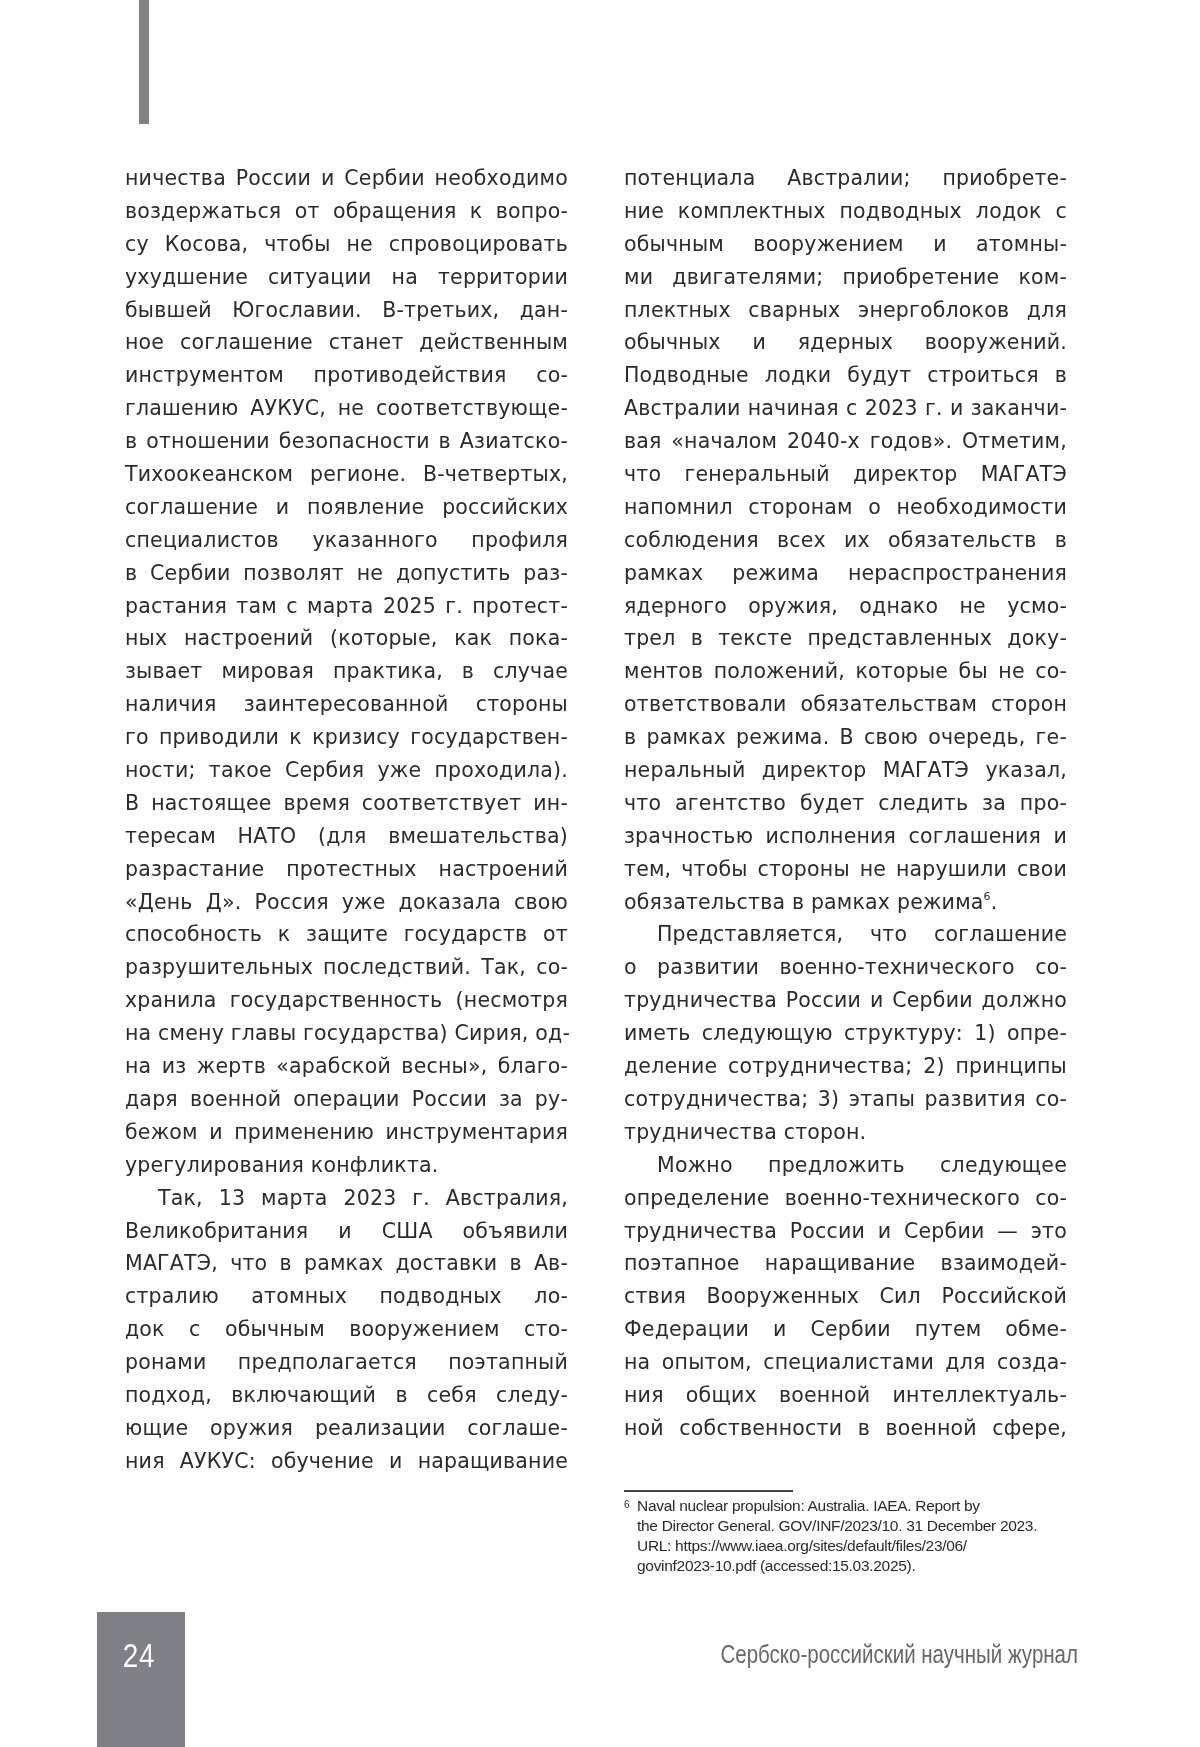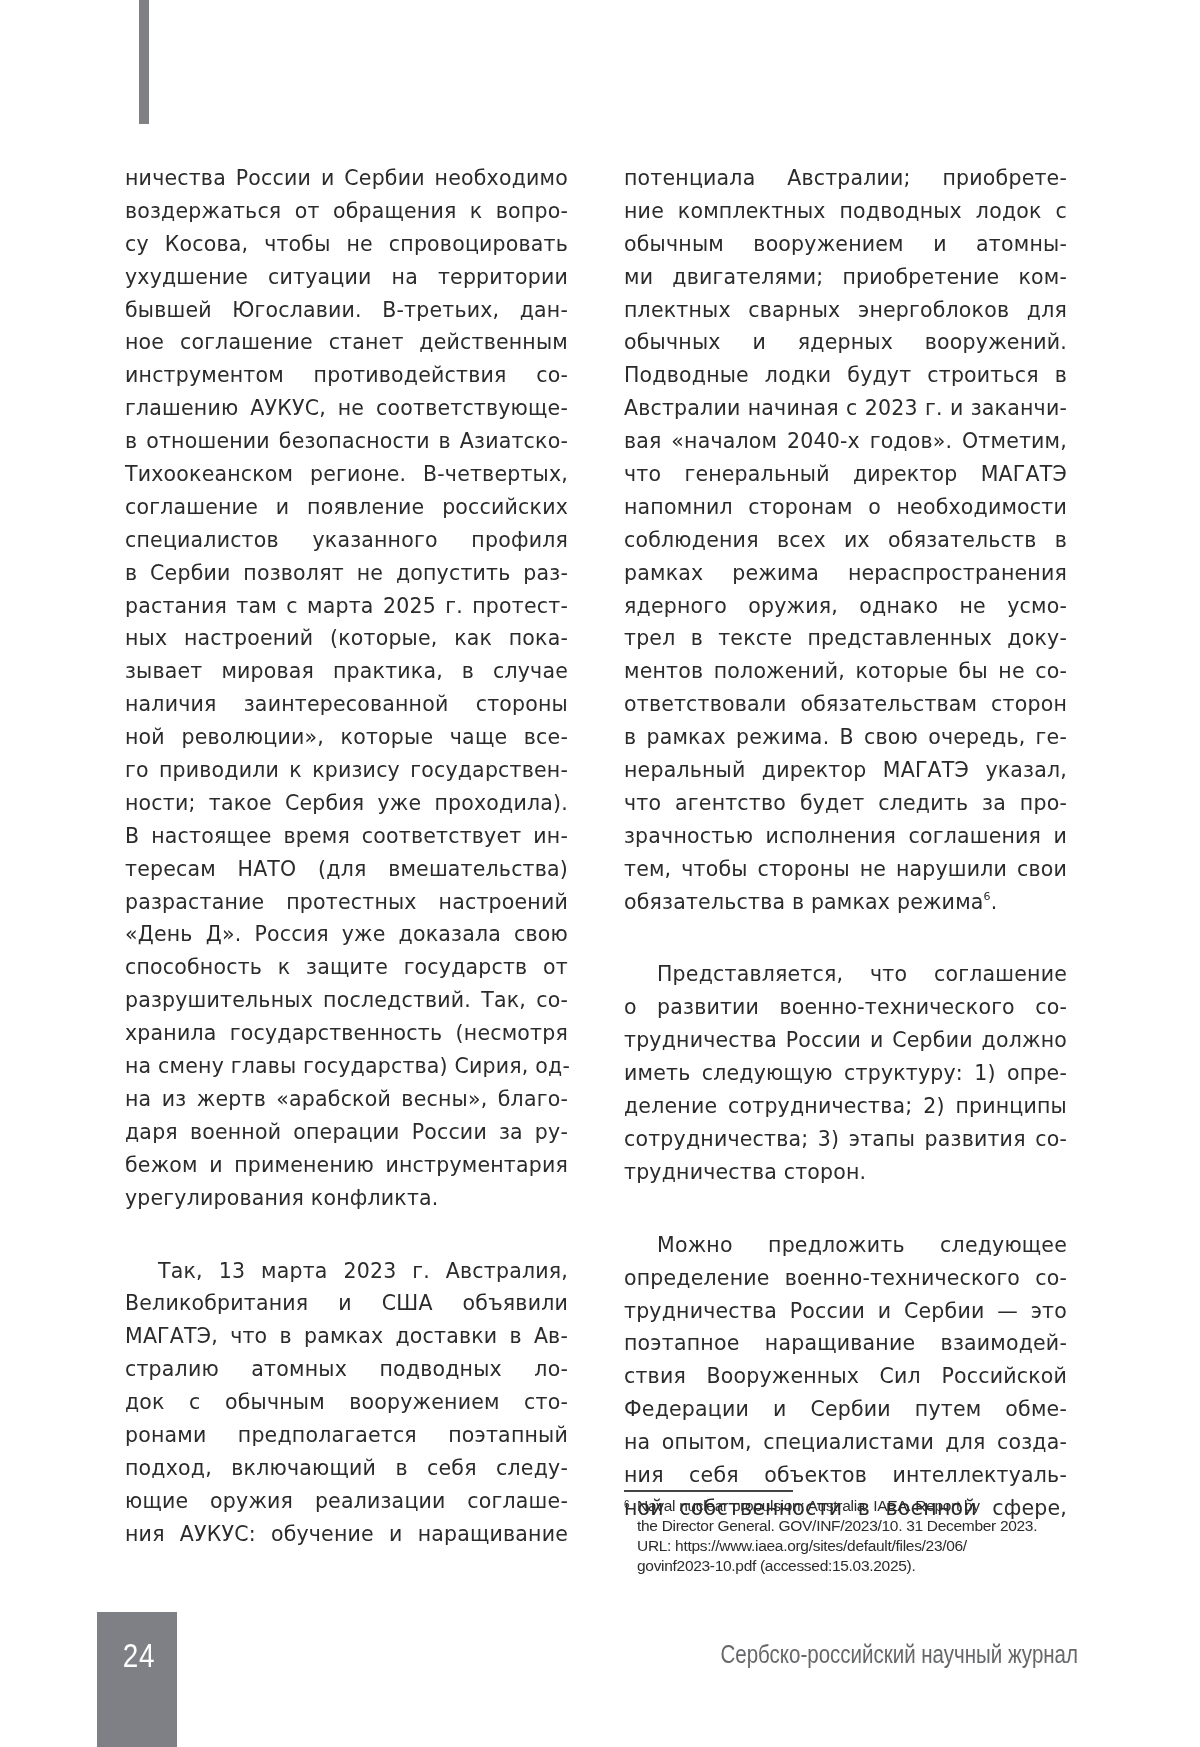--- a/index.html
+++ b/index.html
@@ -3,28 +3,28 @@
 <meta charset="utf-8">
 <style>
   html, body { margin:0; padding:0; background:#ffffff; }
   body { width:1200px; height:1747px; position:relative; overflow:hidden; font-family:"DejaVu Sans", sans-serif; color:#2b2b2b; }
   .top-bar { position:absolute; left:139px; top:0; width:10px; height:124px; background:#808185; }
   .col { position:absolute; top:162px; width:443px; }
   .col-left { left:125px; }
   .col-right { left:624px; }
   .line { height:32.9px; line-height:32.9px; font-size:20.5px; white-space:nowrap; text-align:justify; text-align-last:justify; letter-spacing:0.2px; word-spacing:0px; }
   .line.last { text-align-last:left; }
-  .line.indent { padding-left:33px;margin-top:40px; }
+  .line.indent { padding-left:33px; }
   sup.fnref { font-size:11px; line-height:0; vertical-align:9px; }
   .fn-rule { position:absolute; left:624px; top:1490px; width:169px; height:1.5px; background:#444; }
   .footnote { position:absolute; left:624px; top:1496px; width:443px; font-family:"Liberation Sans", sans-serif; font-size:15.5px; line-height:20px; color:#2b2b2b; letter-spacing:-0.3px; }
   .fn-num { position:absolute; left:0; top:-1px; font-size:10px; }
   .fn-text { margin-left:13px; }
   .fn-text div { white-space:nowrap; }
-  .page-box { position:absolute; left:97px; top:1612px; width:80px; height:135px; background:#7f8085; }
+  .page-box { position:absolute; left:97px; top:1612px; width:88px; height:135px; background:#7f8085; }
   .page-num { position:absolute; left:0; top:24px; width:84px; text-align:center; color:#ffffff; font-family:"Liberation Sans", sans-serif; font-size:34px; transform:scaleX(0.82); letter-spacing:1px; }
   .running-title { position:absolute; right:122px; top:1640px; color:#666769; font-family:"Liberation Sans", sans-serif; font-size:25px; transform:scaleX(0.82); transform-origin:right center; white-space:nowrap; }
 </style>
 </head>
 <body>
 
 <div class="top-bar"></div>
 
 <div class="col col-left">
   <div class="line">ничества России и Сербии необходимо</div>
@@ -37,21 +37,20 @@
   <div class="line">глашению АУКУС, не соответствующе-</div>
   <div class="line">в отношении безопасности в Азиатско-</div>
   <div class="line">Тихоокеанском регионе. В-четвертых,</div>
   <div class="line">соглашение и появление российских</div>
   <div class="line">специалистов указанного профиля</div>
   <div class="line">в Сербии позволят не допустить раз-</div>
   <div class="line">растания там с марта 2025 г. протест-</div>
   <div class="line">ных настроений (которые, как пока-</div>
   <div class="line">зывает мировая практика, в случае</div>
   <div class="line">наличия заинтересованной стороны</div>
-  <div class="line">ной революции», которые чаще все-</div>
   <div class="line">го приводили к кризису государствен-</div>
   <div class="line">ности; такое Сербия уже проходила).</div>
   <div class="line">В настоящее время соответствует ин-</div>
   <div class="line">тересам НАТО (для вмешательства)</div>
   <div class="line">разрастание протестных настроений</div>
   <div class="line">«День Д». Россия уже доказала свою</div>
   <div class="line">способность к защите государств от</div>
   <div class="line">разрушительных последствий. Так, со-</div>
   <div class="line">хранила государственность (несмотря</div>
   <div class="line">на смену главы государства) Сирия, од-</div>
@@ -101,21 +100,21 @@
   <div class="line">деление сотрудничества; 2) принципы</div>
   <div class="line">сотрудничества; 3) этапы развития со-</div>
   <div class="line last">трудничества сторон.</div>
   <div class="line indent">Можно предложить следующее</div>
   <div class="line">определение военно-технического со-</div>
   <div class="line">трудничества России и Сербии — это</div>
   <div class="line">поэтапное наращивание взаимодей-</div>
   <div class="line">ствия Вооруженных Сил Российской</div>
   <div class="line">Федерации и Сербии путем обме-</div>
   <div class="line">на опытом, специалистами для созда-</div>
-  <div class="line">ния себя объектов интеллектуаль-</div>
+  <div class="line">ния общих военной интеллектуаль-</div>
   <div class="line">ной собственности в военной сфере,</div>
 </div>
 
 <div class="fn-rule"></div>
 <div class="footnote">
   <span class="fn-num">6</span>
   <div class="fn-text">
     <div>Naval nuclear propulsion: Australia. IAEA. Report by</div>
     <div>the Director General. GOV/INF/2023/10. 31 December 2023.</div>
     <div>URL: https://www.iaea.org/sites/default/files/23/06/</div>

